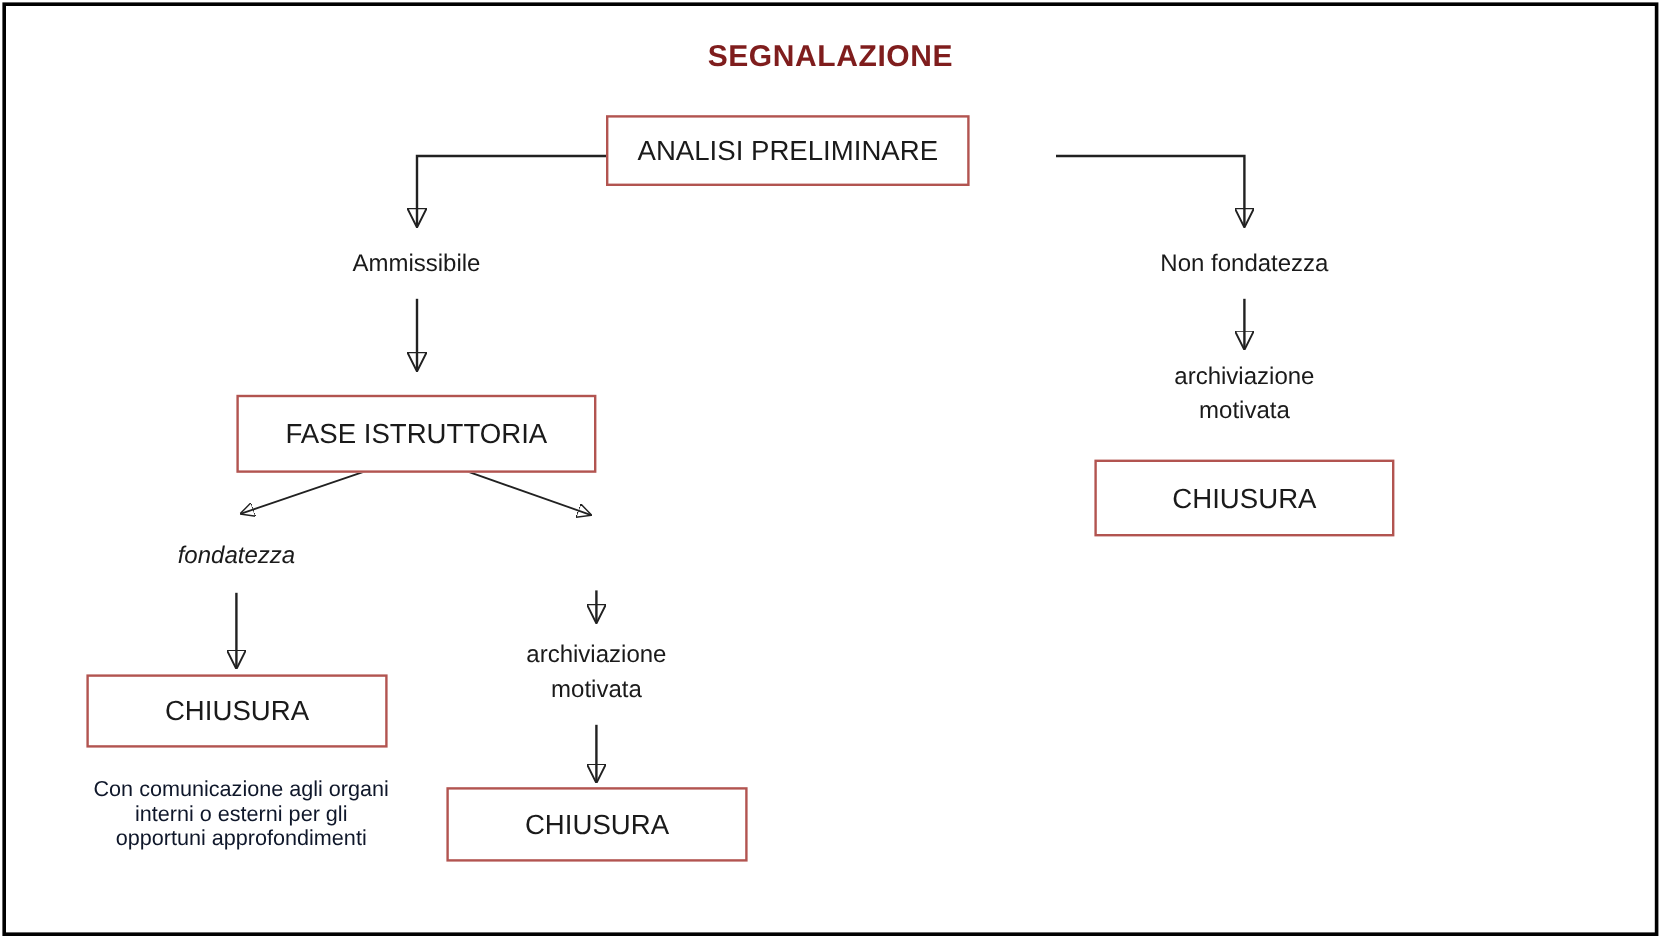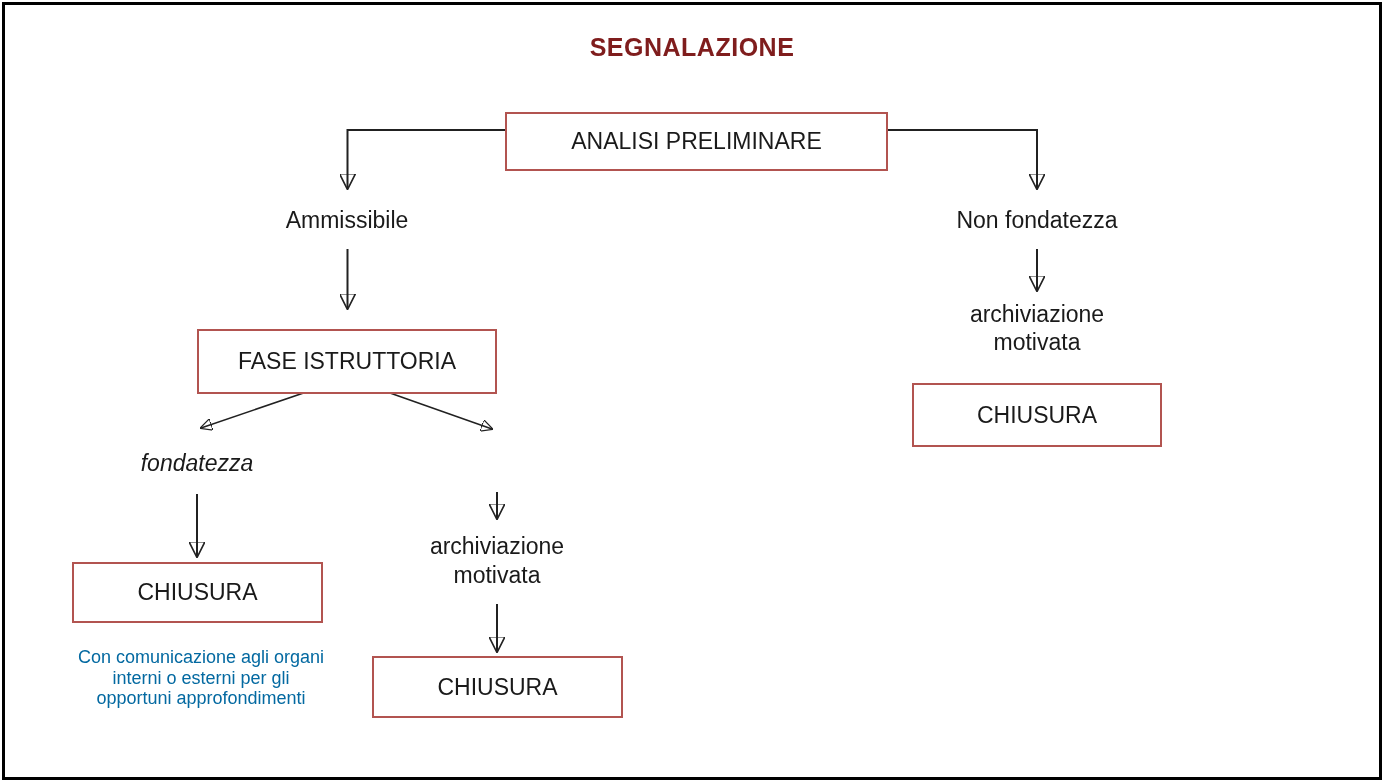--- a/index.html
+++ b/index.html
@@ -49,29 +49,29 @@
     display: flex;
     align-items: center;
     justify-content: center;
     font-size: 23px;
     color: #1a1a1a;
     text-align: center;
     box-sizing: border-box;
   }
   .flow-label {
     position: absolute;
-    font-size: 23px;
+    font-size: 20px;
     color: #1a1a1a;
     text-align: center;
     line-height: 28px;
   }
   .note-text {
     position: absolute;
     font-size: 18px;
-    color: #0369a1;
+    color: #0f172a;
     text-align: center;
     line-height: 20.5px;
   }
   .note-text span { display: block; }
 </style>
 </head>
 <body>
 
 <div class="canvas">
 
@@ -89,21 +89,21 @@
     <path d="M 880 130 H 1037 V 188" stroke-width="2" marker-end="url(#arrowhead)"></path>
     <path d="M 347.5 249 V 308" stroke-width="2" marker-end="url(#arrowhead)"></path>
     <path d="M 347.5 378 L 201 428" stroke-width="1.5" marker-end="url(#arrowhead)"></path>
     <path d="M 347.5 378 L 492 429" stroke-width="1.5" marker-end="url(#arrowhead)"></path>
     <path d="M 197 494 V 556" stroke-width="2" marker-end="url(#arrowhead)"></path>
     <path d="M 497 492 V 518" stroke-width="2" marker-end="url(#arrowhead)"></path>
     <path d="M 497 604 V 651" stroke-width="2" marker-end="url(#arrowhead)"></path>
     <path d="M 1037 249 V 290" stroke-width="2" marker-end="url(#arrowhead)"></path>
   </svg>
 
-  <div class="node-box" style="left:505px; top:112px; width:383px; height:59px;">ANALISI PRELIMINARE</div>
+  <div class="node-box" style="left:505px; top:96px; width:303px; height:59px;">ANALISI PRELIMINARE</div>
 
   <div class="flow-label" style="left:222px; top:206px; width:250px;">Ammissibile</div>
 
   <div class="flow-label" style="left:912px; top:206px; width:250px;">Non fondatezza</div>
 
   <div class="node-box" style="left:197px; top:313px; width:300px; height:65px;margin-top:16px;">FASE ISTRUTTORIA</div>
 
   <div class="flow-label" style="left:72px; top:449px; width:250px;font-style:italic;">fondatezza</div>
 
 

